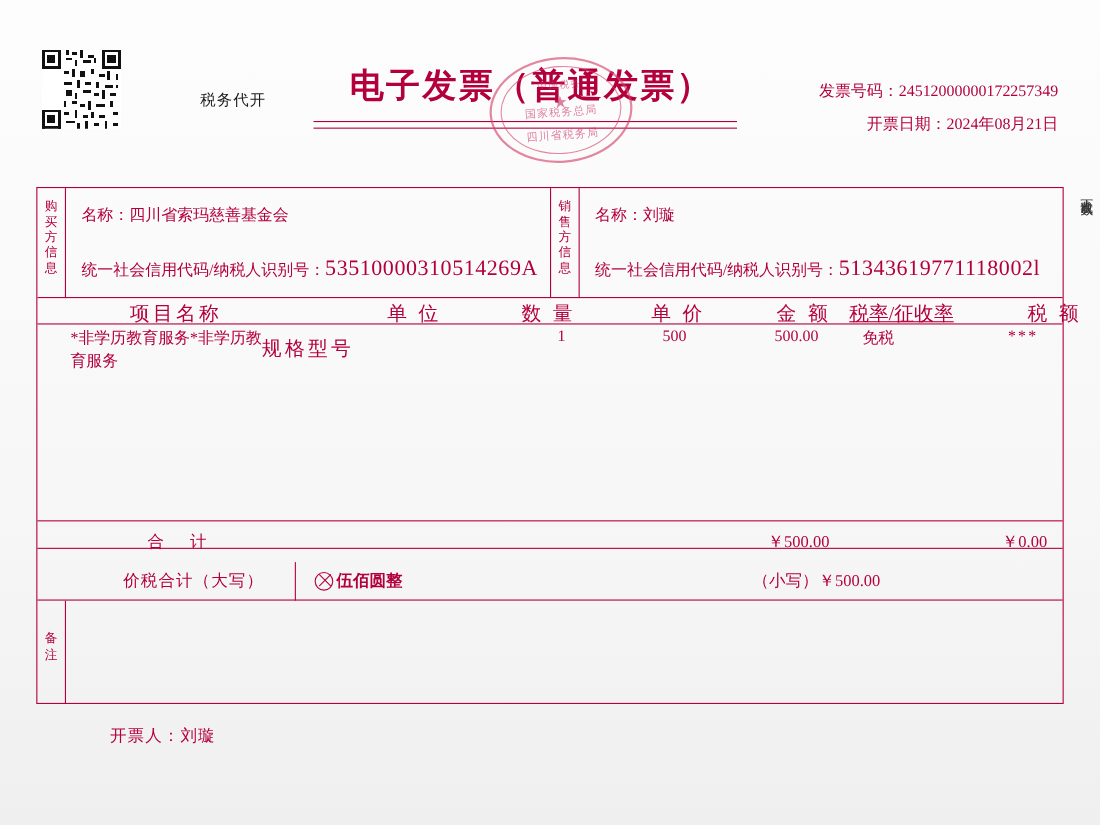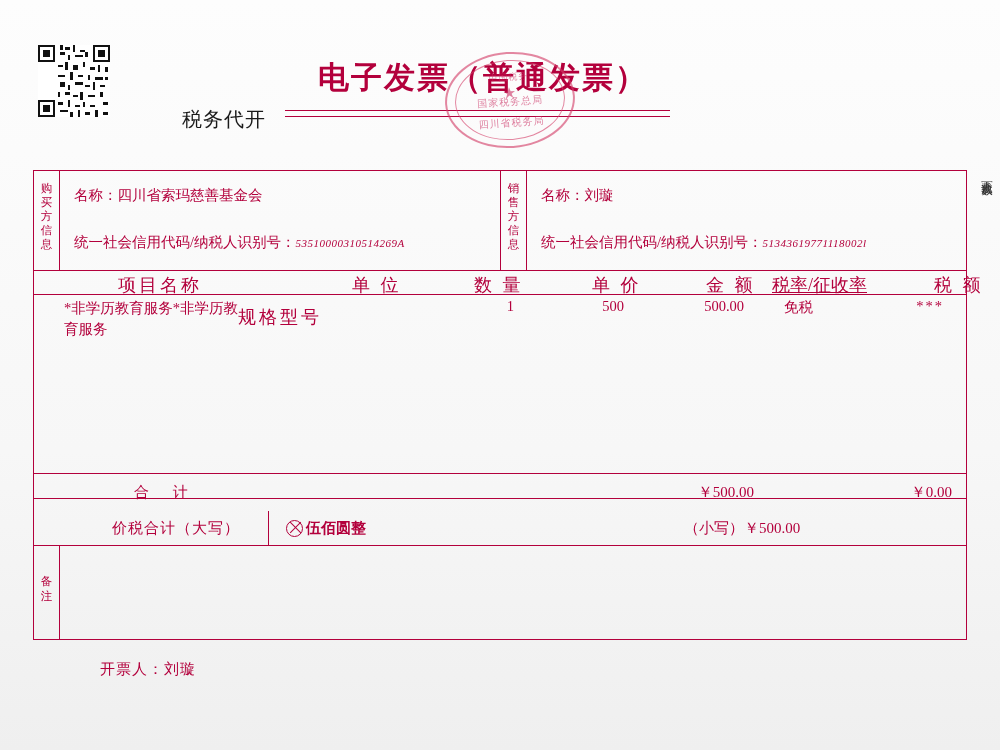--- a/index.html
+++ b/index.html
@@ -29,22 +29,22 @@
     left: 38px;
     top: 45px;
     width: 72px;
     height: 72px;
   }
   .qr svg { display:block; }
 
   .agent-label {
     position: absolute;
     left: 182px;
-    top: 106px;
-    font-size: 20px;
+    top: 82px;
+    font-size: 14px;
     color: #1a1a1a;
     letter-spacing: 1px;
     font-family: "Liberation Serif", serif;
   }
 
   .title {
     position: absolute;
     left: 318px;
     top: 57px;
     font-size: 31px;
@@ -174,21 +174,21 @@
     position: absolute;
     top: 0;
     height: 100px;
     font-size: 14.5px;
     color: #b3003c;
   }
   .buyer-body { left: 40px; }
   .seller-body { left: 507px; }
   .party-body .l1 { position:absolute; top: 15px; white-space: nowrap; }
   .party-body .l2 { position:absolute; top: 62px; white-space: nowrap; }
-  .party-body .val-big { font-size: 11px; letter-spacing: .5px; font-style: italic; }
+  .party-body .val-big { font-size: 20px; letter-spacing: .5px; }
 
   
   .items-head {
     position: absolute;
     left: 0;
     top: 100px;
     width: 100%;
     height: 24px;
     border-bottom: 1px solid #b3003c;
     box-sizing: border-box;
@@ -390,20 +390,28 @@
   <div class="title-rule r2"></div>
 
   <div class="stamp">
     <div class="inner"></div>
     <div class="line1">中国税务</div>
     <div class="star">★</div>
     <div class="line2">国家税务总局</div>
     <div class="line3">四川省税务局</div>
   </div>
 
+  <div class="hdr-right">
+    <div>
+      <span>发票号码：</span><span>24512000000172257349</span>
+    </div>
+    <div>
+      <span>开票日期：</span><span>2024年08月21日</span>
+    </div>
+  </div>
 
   <div class="side-text">下载次数：2</div>
 
   <div class="frame">
 
     <div class="row-party">
       <div class="vsplit"></div>
 
       <div class="party-tab tab-buyer">
         <span>购</span>

